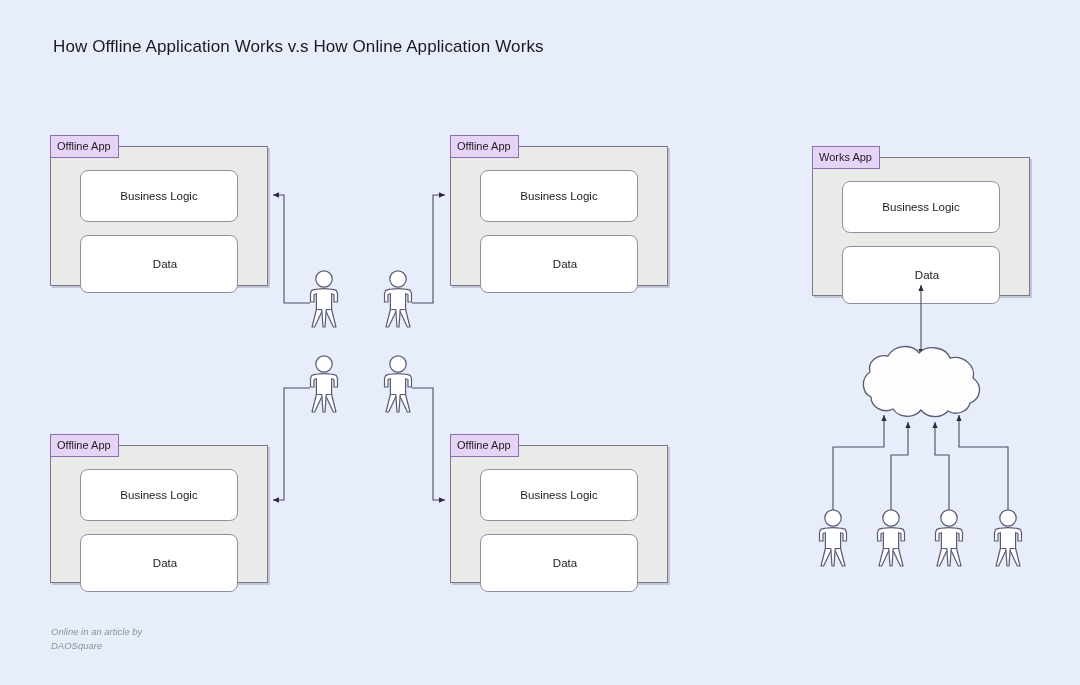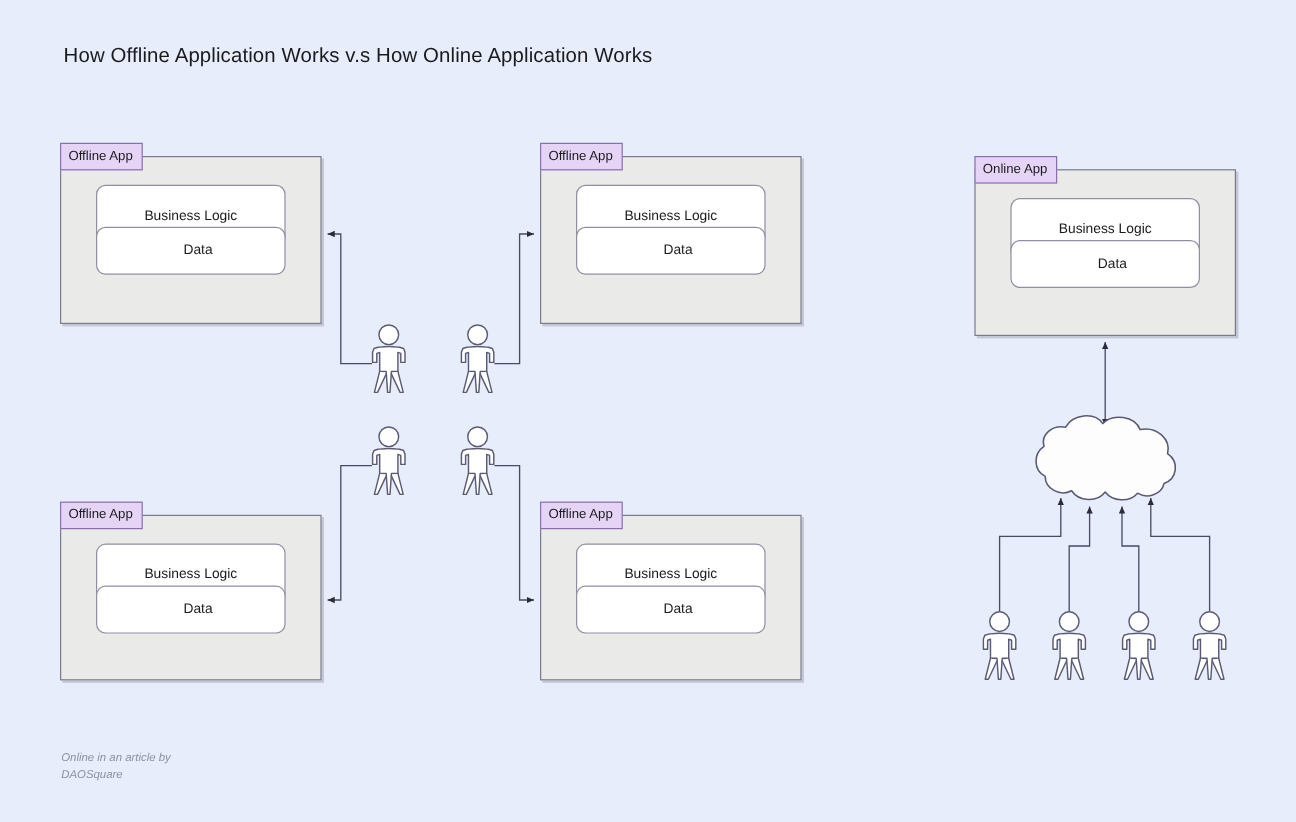--- a/index.html
+++ b/index.html
@@ -37,20 +37,21 @@
     white-space: pre-line;
   }
 
   
   .app-box {
     position: absolute;
     background: #eaeae8;
     border: 1px solid #7a7a8c;
     box-sizing: border-box;
     box-shadow: 2px 2px 0 rgba(60,60,80,0.22);
+    margin-top: 16px;
   }
   .app-label {
     position: absolute;
     top: -12px;
     left: -1px;
     background: #e5d4f5;
     border: 1px solid #8a6fb0;
     color: #1b1b1f;
     font-size: 11px;
     line-height: 1;
@@ -67,21 +68,21 @@
     border: 1px solid #8f8fa3;
     border-radius: 8px;
     box-sizing: border-box;
     display: flex;
     align-items: center;
     justify-content: center;
     font-size: 11.5px;
     color: #1b1b1f;
   }
   .inner-logic { top: 23px; height: 52px; }
-  .inner-data  { top: 58px; height: 40px; padding-left: 12px; }
+  .inner-data  { top: 88px; height: 58px; padding-left: 12px; }
 
   
   #overlay {
     position: absolute;
     left: 0; top: 0;
     width: 1080px;
     height: 685px;
     pointer-events: none;
   }
   .conn {
@@ -128,21 +129,21 @@
     <div class="app-inner inner-data">Data</div>
   </div>
 
   <div class="app-box" style="left:450px; top:429px; width:218px; height:138px;">
     <div class="app-label">Offline App</div>
     <div class="app-inner inner-logic">Business Logic</div>
     <div class="app-inner inner-data">Data</div>
   </div>
 
   <div class="app-box" style="left:812px; top:141px; width:218px; height:139px;">
-    <div class="app-label">Online App</div>
+    <div class="app-label">Works App</div>
     <div class="app-inner inner-logic">Business Logic</div>
     <div class="app-inner inner-data">Data</div>
   </div>
 
   <svg id="overlay" viewBox="0 0 1080 685">
     <defs>
       <marker id="ah" viewBox="0 0 10 10" refX="9" refY="5" markerWidth="6" markerHeight="6" orient="auto-start-reverse">
         <path d="M 0 1 L 9 5 L 0 9 z" fill="#2b2b3d"></path>
       </marker>
 

